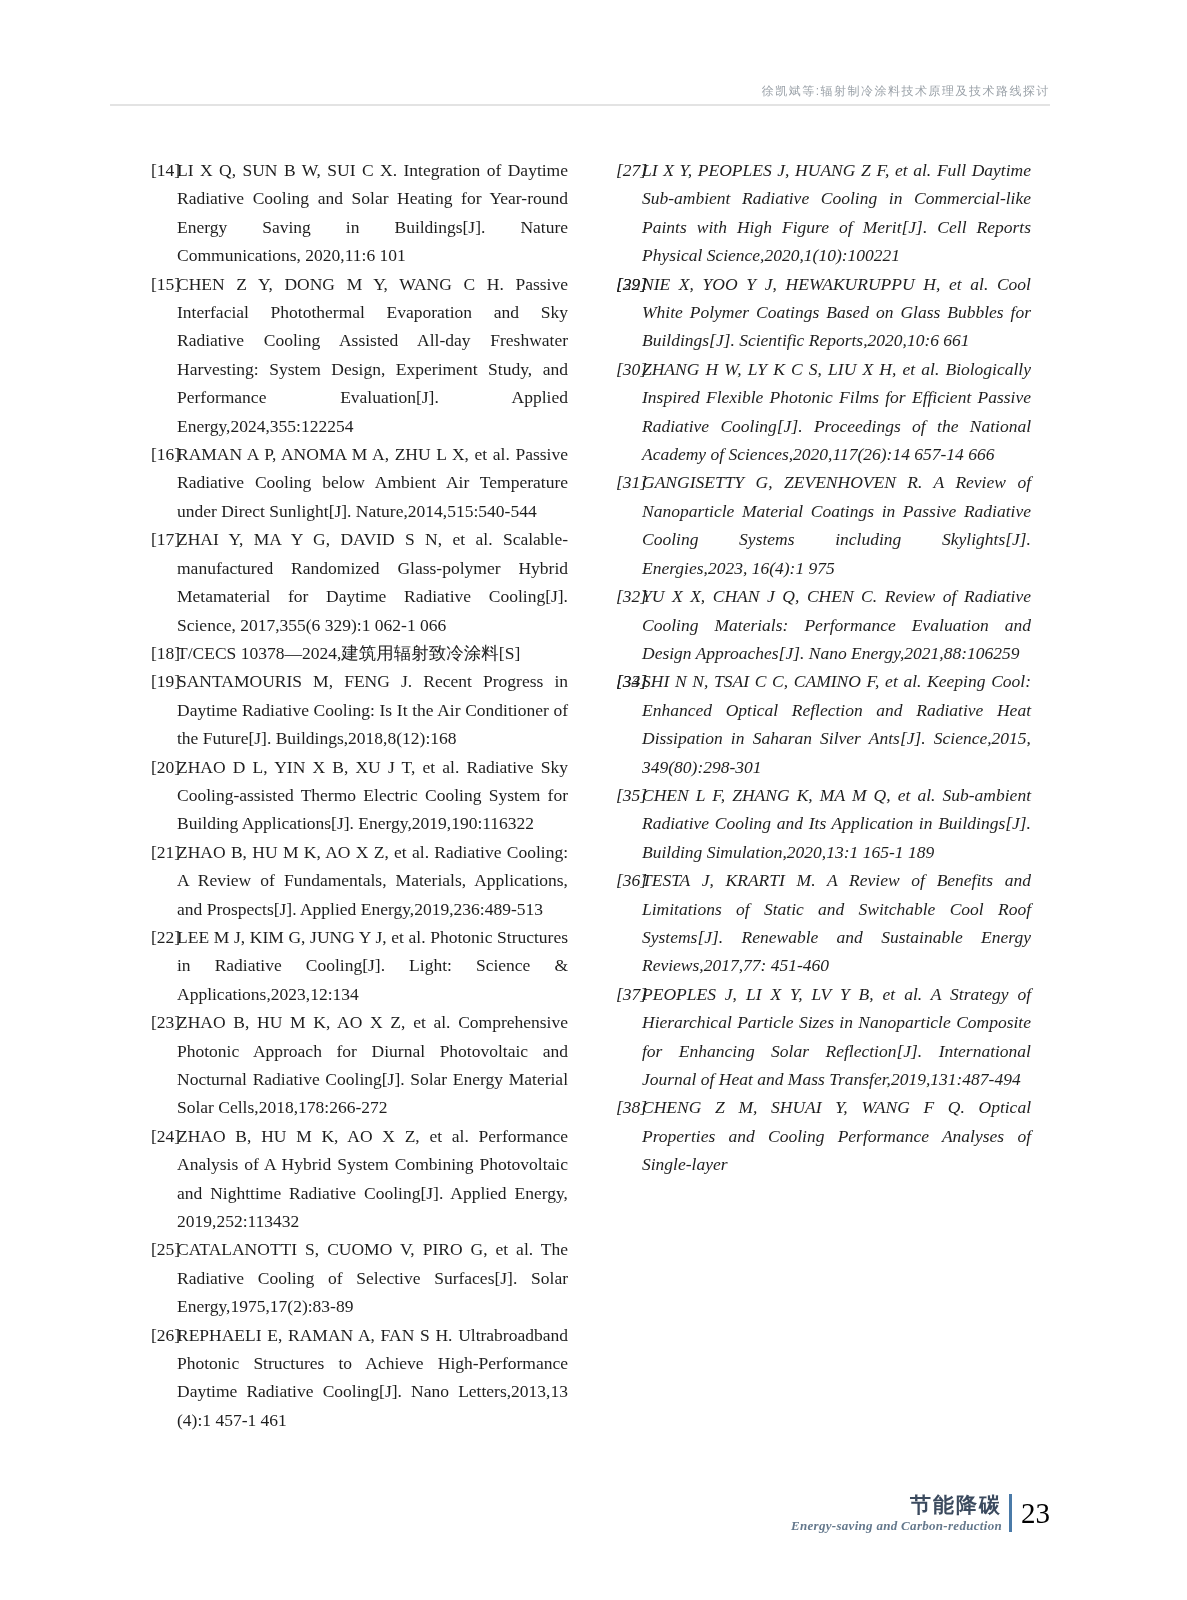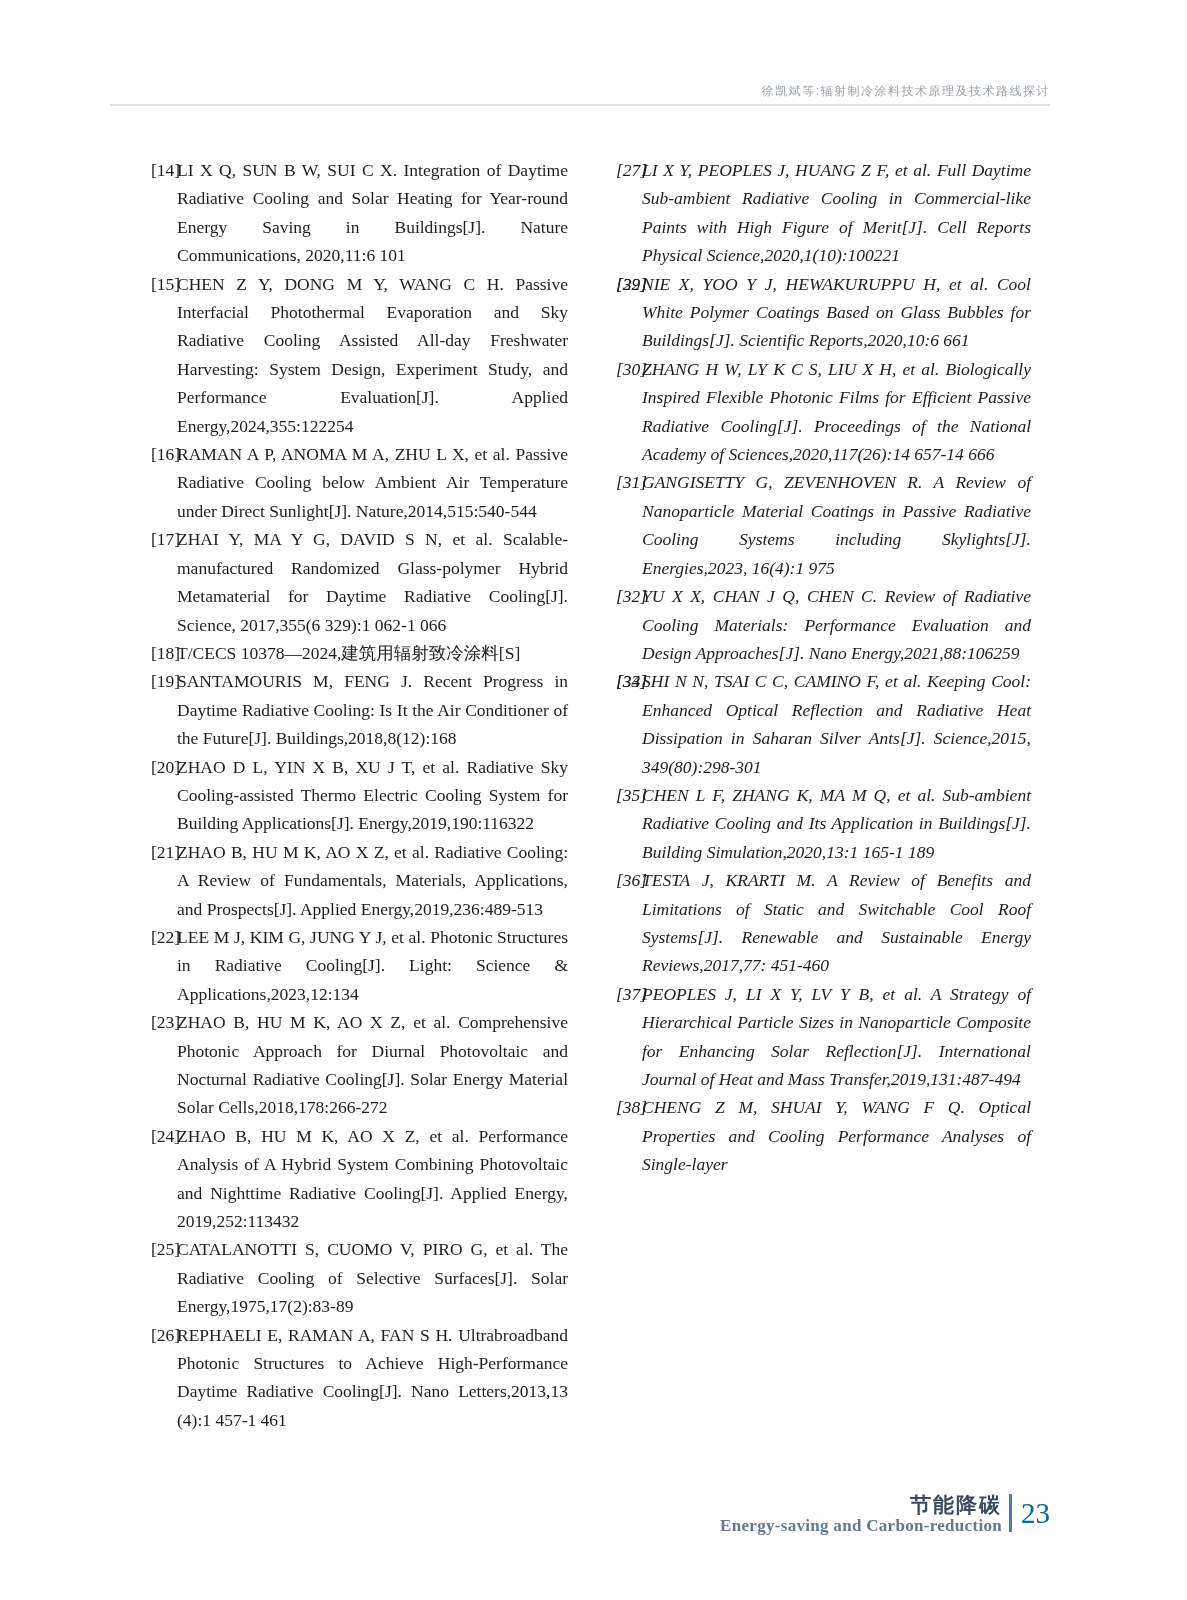--- a/index.html
+++ b/index.html
@@ -30,27 +30,27 @@
     display:flex; align-items:flex-start;
   }
   .footer-journal { text-align:right; padding-right:7px; }
   .footer-cn {
     font-family:"Liberation Sans", sans-serif;
     font-size:21px; font-weight:bold; color:#3b4a5e; letter-spacing:2px;
     line-height:22px;
   }
   .footer-en {
     font-family:"Liberation Serif", serif;
-    font-size:17px; font-weight:bold; color:#64788c; margin-top:3px;
-    letter-spacing:0.3px; line-height:13px;
+    font-size:13px; font-weight:bold; color:#64788c; margin-top:3px;
+    letter-spacing:0.3px; line-height:13px;font-style:italic;
   }
   .footer-bar { width:3px; height:38px; background:#4a7aa8; }
   .footer-page {
     font-family:"Liberation Serif", serif;
-    font-size:29px; color:#0369a1; padding-left:9px; line-height:38px;
+    font-size:29px; color:#000000; padding-left:9px; line-height:38px;
   }
 </style>
 </head>
 <body>
 
 <div class="page">
 
   <div class="running-header">徐凯斌等:辐射制冷涂料技术原理及技术路线探讨</div>
 
   <div class="header-rule"></div>

